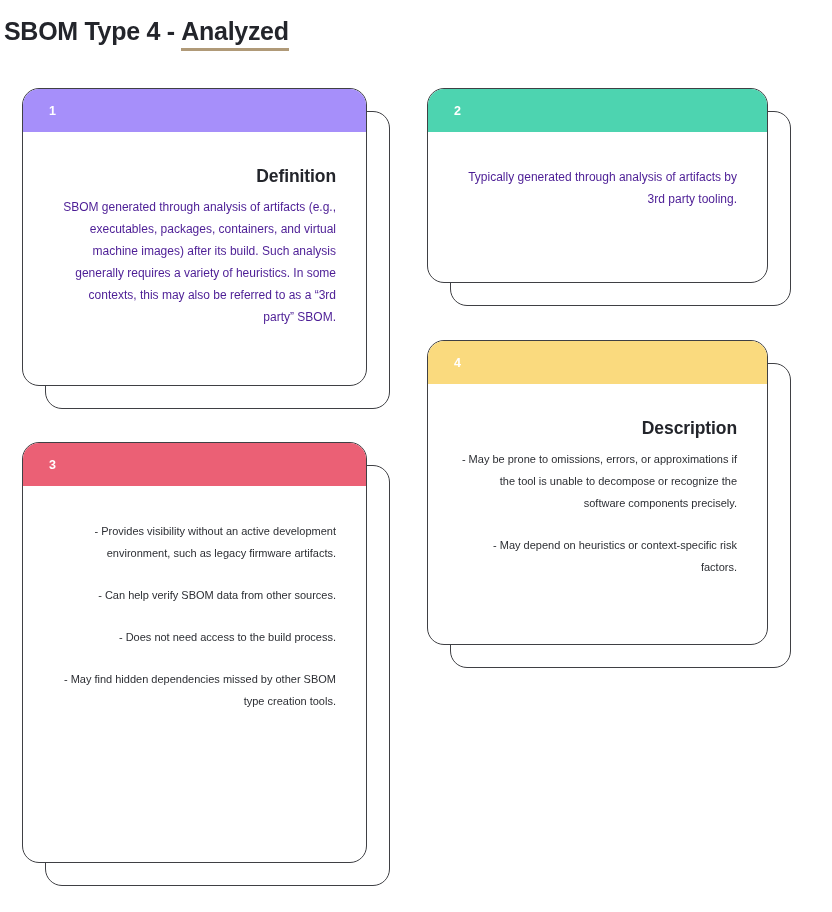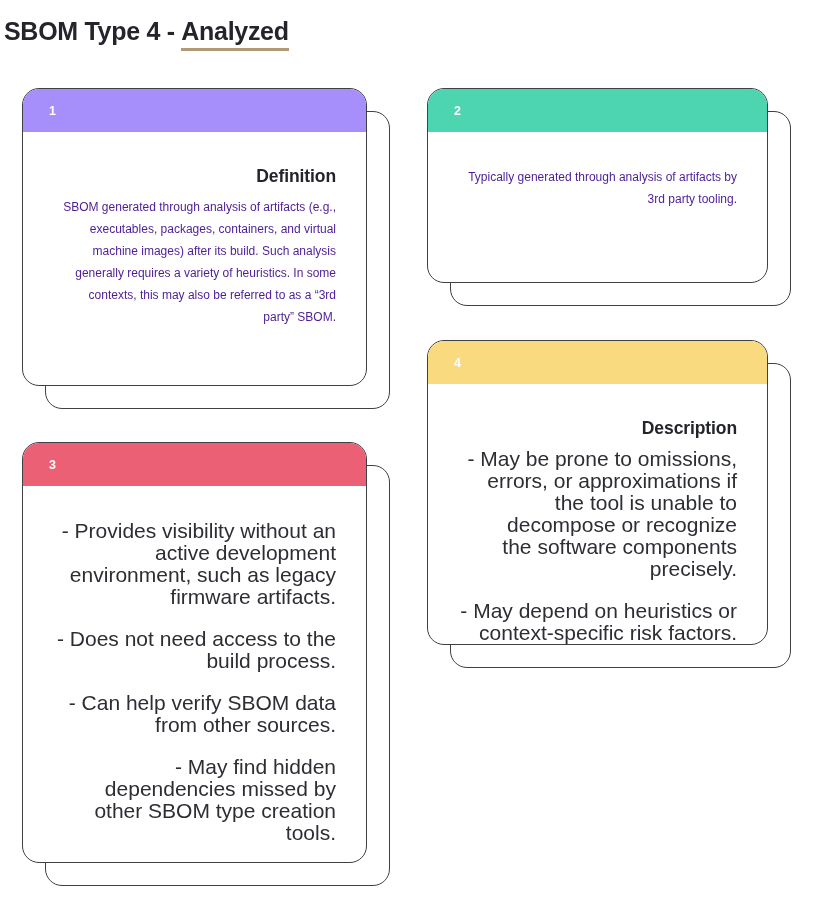--- a/index.html
+++ b/index.html
@@ -114,21 +114,21 @@
   .card-paragraph {
     font-size: 12px;
     line-height: 22px;
     color: #4c1d95;
   }
 
   .bullet-list {
     list-style: none;
   }
   .bullet-item {
-    font-size: 21px;
+    font-size: 11px;
     line-height: 22px;
     color: #2c2e33;
     padding-left: 13px;
     text-indent: -13px;
     margin-bottom: 20px;
   }
   .bullet-item:last-child { margin-bottom: 0; }
   .bullet-dash { }
 
   
@@ -173,22 +173,22 @@
 
   <div class="card-stack" id="stack-3">
     <div class="card-ghost"></div>
     <div class="card">
       <div class="card-header" style="background: rgb(235, 96, 117);">
         <span class="card-number">3</span>
       </div>
       <div class="card-body">
         <ul class="bullet-list">
             <li class="bullet-item"><span class="bullet-dash">- </span>Provides visibility without an active development environment, such as legacy firmware artifacts.</li>
+            <li class="bullet-item"><span class="bullet-dash">- </span>Can help verify SBOM data from other sources.</li>
             <li class="bullet-item"><span class="bullet-dash">- </span>Does not need access to the build process.</li>
-            <li class="bullet-item"><span class="bullet-dash">- </span>Can help verify SBOM data from other sources.</li>
             <li class="bullet-item"><span class="bullet-dash">- </span>May find hidden dependencies missed by other SBOM type creation tools.</li>
           </ul>
       </div>
     </div>
   </div>
 
   <div class="card-stack" id="stack-4">
     <div class="card-ghost"></div>
     <div class="card">
       <div class="card-header" style="background: rgb(250, 218, 126);">

